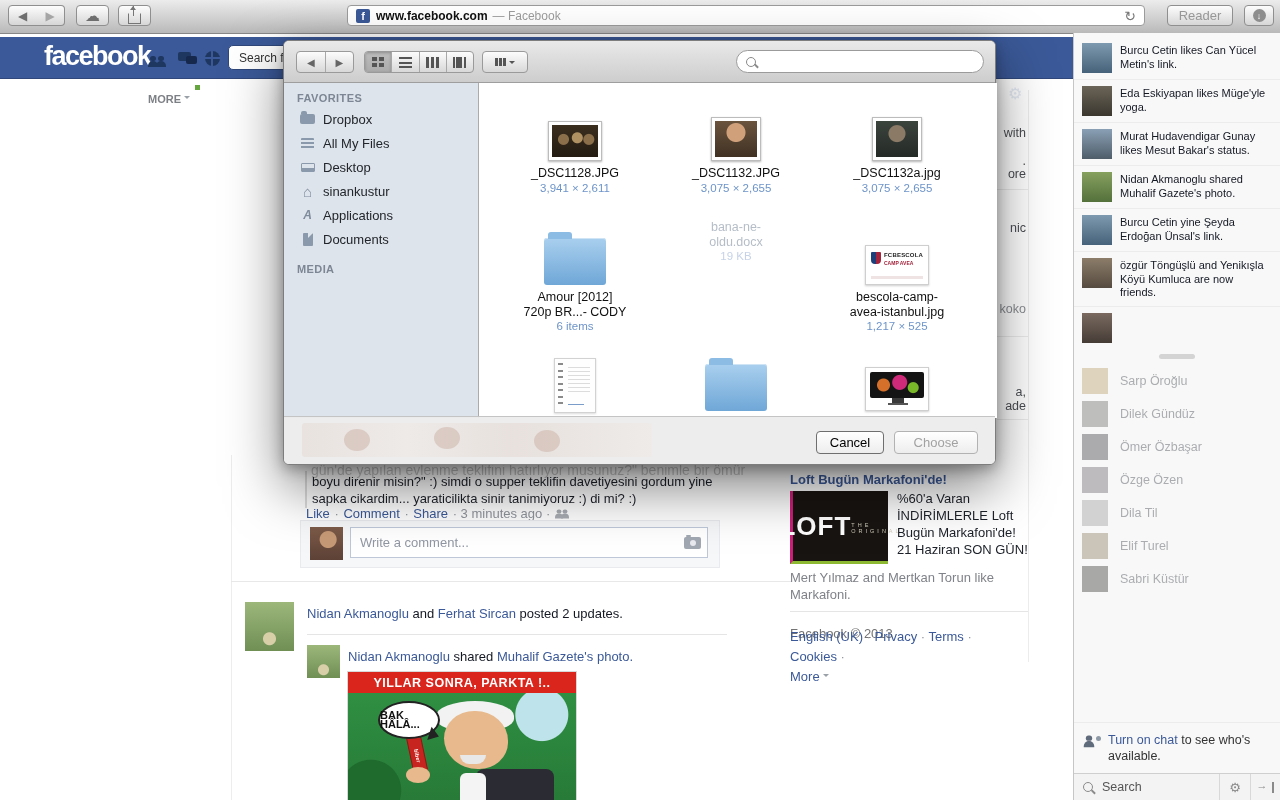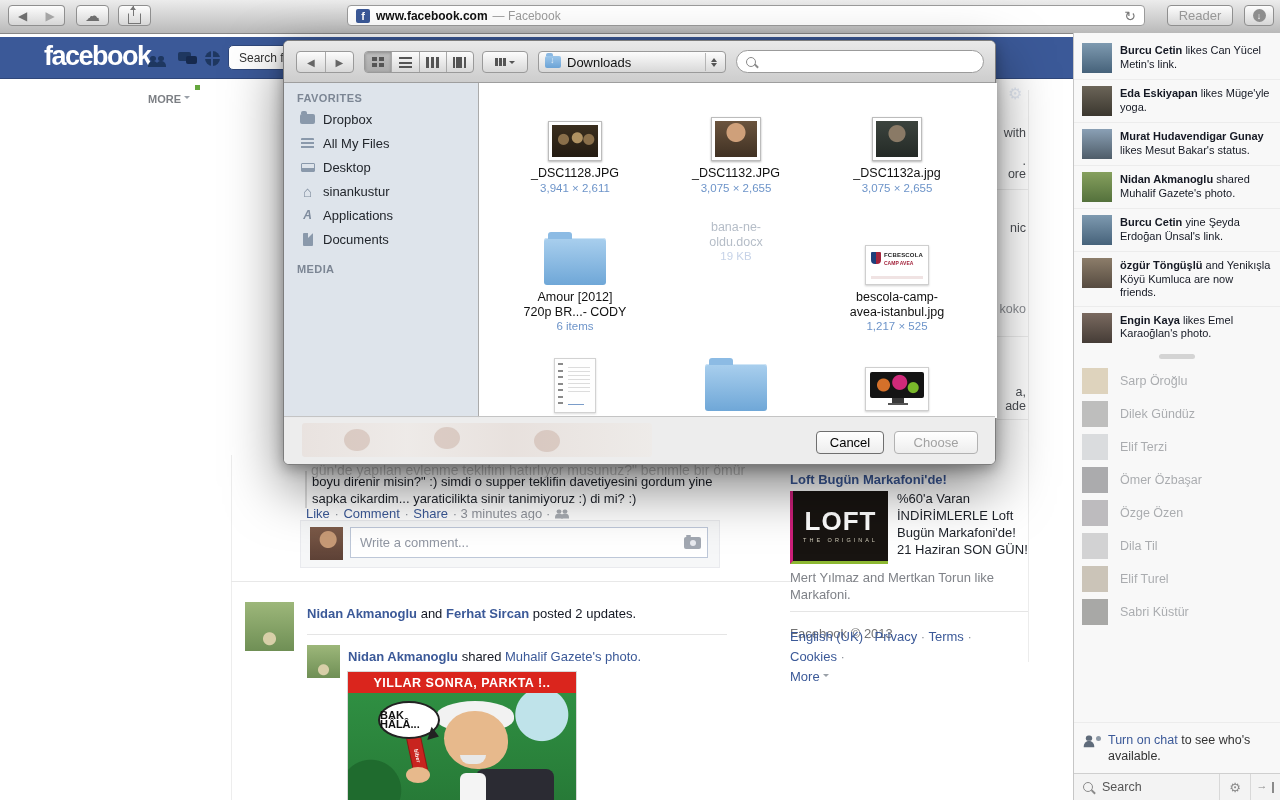--- a/index.html
+++ b/index.html
@@ -67,21 +67,21 @@
   #comment-input{position:absolute;left:350px;top:527px;width:358px;height:31px;box-sizing:border-box;
       border:1px solid #bdc7d8;background:#fff;font-size:13px;padding:0 30px 0 9px;color:#333;font-family:inherit}
   #comment-input::placeholder{color:#9197a3;opacity:1}
   #cam{position:absolute;left:684px;top:537px;width:17px;height:12px;background:#a2a8b2;border-radius:2px}
   #cam::before{content:"";position:absolute;left:5.5px;top:2.5px;width:6px;height:6px;border-radius:50%;background:#e9ebf0}
   #cam::after{content:"";position:absolute;left:2px;top:-2.5px;width:5px;height:2.5px;background:#a2a8b2;border-radius:1px}
   #feed-div1{position:absolute;left:231px;top:581px;width:560px;height:1px;background:#e8e8e8}
   #p2-avatar{position:absolute;left:245px;top:602px;width:49px;height:49px;
       background:radial-gradient(circle at 50% 75%,#d8cfa8 0 6px,transparent 7px),linear-gradient(#9db77a,#6f8f55)}
   #p2-head{position:absolute;left:307px;top:606px;font-size:13px;color:#141823;width:480px}
-  b{font-weight:bold}
+  b{font-weight:normal}
   #p2-innerdiv{position:absolute;left:307px;top:634px;width:420px;height:1px;background:#e5e5e5}
   #p2s-avatar{position:absolute;left:307px;top:645px;width:33px;height:33px;
       background:radial-gradient(circle at 50% 75%,#d8cfa8 0 5px,transparent 6px),linear-gradient(#9db77a,#6f8f55)}
   #p2s-head{position:absolute;left:348px;top:649px;font-size:13px;color:#141823;width:440px}
   
   #cartoon{position:absolute;left:347px;top:671px;width:228px;height:129px;overflow:hidden;border:1px solid #d8d8d8}
   #cartoon-banner{height:21px;background:#da251d;color:#fff;font-weight:bold;font-size:12.5px;letter-spacing:.5px;
       display:flex;align-items:center;justify-content:center}
   #cartoon-body{position:relative;height:108px;background:
       radial-gradient(circle at 85% 20%,#bfe3ea 0 26px,transparent 27px),
@@ -96,21 +96,21 @@
   #must{position:absolute;left:112px;top:62px;width:26px;height:9px;border-radius:0 0 10px 10px;background:#e8e8e8}
   #vest{position:absolute;left:128px;top:76px;width:78px;height:34px;background:#2b2b33;border-radius:8px 8px 0 0}
   #shirt{position:absolute;left:112px;top:80px;width:26px;height:28px;background:#f4f4f4;border-radius:6px 6px 0 0}
   #spray{position:absolute;left:62px;top:42px;width:13px;height:40px;background:#c8241f;border:1px solid #8e1714;
       border-radius:3px;transform:rotate(-12deg);color:#fff;font-size:5.5px;font-weight:bold;
       writing-mode:vertical-rl;text-orientation:mixed;display:flex;align-items:center;justify-content:center}
   #hand{position:absolute;left:58px;top:74px;width:24px;height:16px;border-radius:50%;background:#e7b98c}
   
   #ad-title{position:absolute;left:790px;top:472px;font-size:13px;font-weight:bold}
   #ad-logo{position:absolute;left:790px;top:491px;width:98px;height:73px;background:#181411;box-sizing:border-box;
-      border-left:3px solid #cc1f7a;border-bottom:3px solid #8db832;display:flex;flex-direction:column;
+      border-left:3px solid #cc1f7a;border-bottom:3px solid #8db832;display:flex;flex-direction:row;
       align-items:center;justify-content:center}
   #ad-logo .loft{color:#fff;font-weight:bold;font-size:26px;letter-spacing:1px;line-height:24px}
   #ad-logo .orig{color:#cfcab8;font-size:5.5px;letter-spacing:3px;margin-top:4px}
   #ad-body{position:absolute;left:897px;top:490px;width:132px;font-size:13px;line-height:17px;color:#1c2028}
   #ad-social{position:absolute;left:790px;top:569px;width:226px;font-size:13px;line-height:17px;color:#7f8288}
   #rc-div{position:absolute;left:790px;top:611px;width:238px;height:1px;background:#e5e5e5}
   #fb-copy{position:absolute;left:790px;top:626px;font-size:13px;color:#737373}
   #fb-links{position:absolute;left:790px;top:627px;width:225px;font-size:13px;line-height:20px;color:#3b5998}
   .flink::after{content:" · ";color:#90949c}
   #rc-vline{position:absolute;left:1028px;top:90px;width:1px;height:572px;background:#ececec}
@@ -402,36 +402,31 @@
   <div class="tick-item">
     <div class="tick-av av5"></div>
     <div class="tick-tx"><b>Burcu Cetin</b> <span>yine Şeyda Erdoğan Ünsal's link.</span></div>
   </div>
   <div class="tick-item">
     <div class="tick-av av6"></div>
     <div class="tick-tx"><b>özgür Töngüşlü</b> <span>and Yenikışla Köyü Kumluca are now friends.</span></div>
   </div>
   <div class="tick-item" style="border-bottom:none">
     <div class="tick-av av7"></div>
-    <div class="tick-tx"><b>Engin Kaya</b> <span>likes Emel Karaoğlan's photo.</span></div>
   </div>
   <div id="tick-handle"></div>
 
   <div id="chat-list">
     <div class="chat-row">
         <div class="chat-av c1"></div>
         <div class="chat-nm">Sarp Öroğlu</div>
       </div>
     <div class="chat-row">
         <div class="chat-av c2"></div>
         <div class="chat-nm">Dilek Gündüz</div>
-      </div>
-    <div class="chat-row">
-        <div class="chat-av c4"></div>
-        <div class="chat-nm">Elif Terzi</div>
       </div>
     <div class="chat-row">
         <div class="chat-av c5"></div>
         <div class="chat-nm">Ömer Özbaşar</div>
       </div>
     <div class="chat-row">
         <div class="chat-av c6"></div>
         <div class="chat-nm">Özge Özen</div>
       </div>
     <div class="chat-row">
@@ -487,28 +482,20 @@
       <div class="cell">
           <span class="ic-flow"></span>
         </div>
     </div>
     <div id="dlg-action" class="seg">
       <div class="cell">
           <span class="ic-agrid"></span>
           <span class="dcaret"></span>
         </div>
     </div>
-    <div id="dlg-popup">
-      <span class="mini-folder"></span>
-      <span>Downloads</span>
-      <span class="stepper">
-          <span class="up"></span>
-          <span class="dn"></span>
-        </span>
-    </div>
     <div id="dlg-search">
       <span class="lens"></span>
       <input style="">
     </div>
   </div>
 
   <div id="dlg-sidebar">
     <div class="side-hdr" style="top:9px">FAVORITES</div>
     <div class="side-item" style="top:24px">
         <span class="sic">

